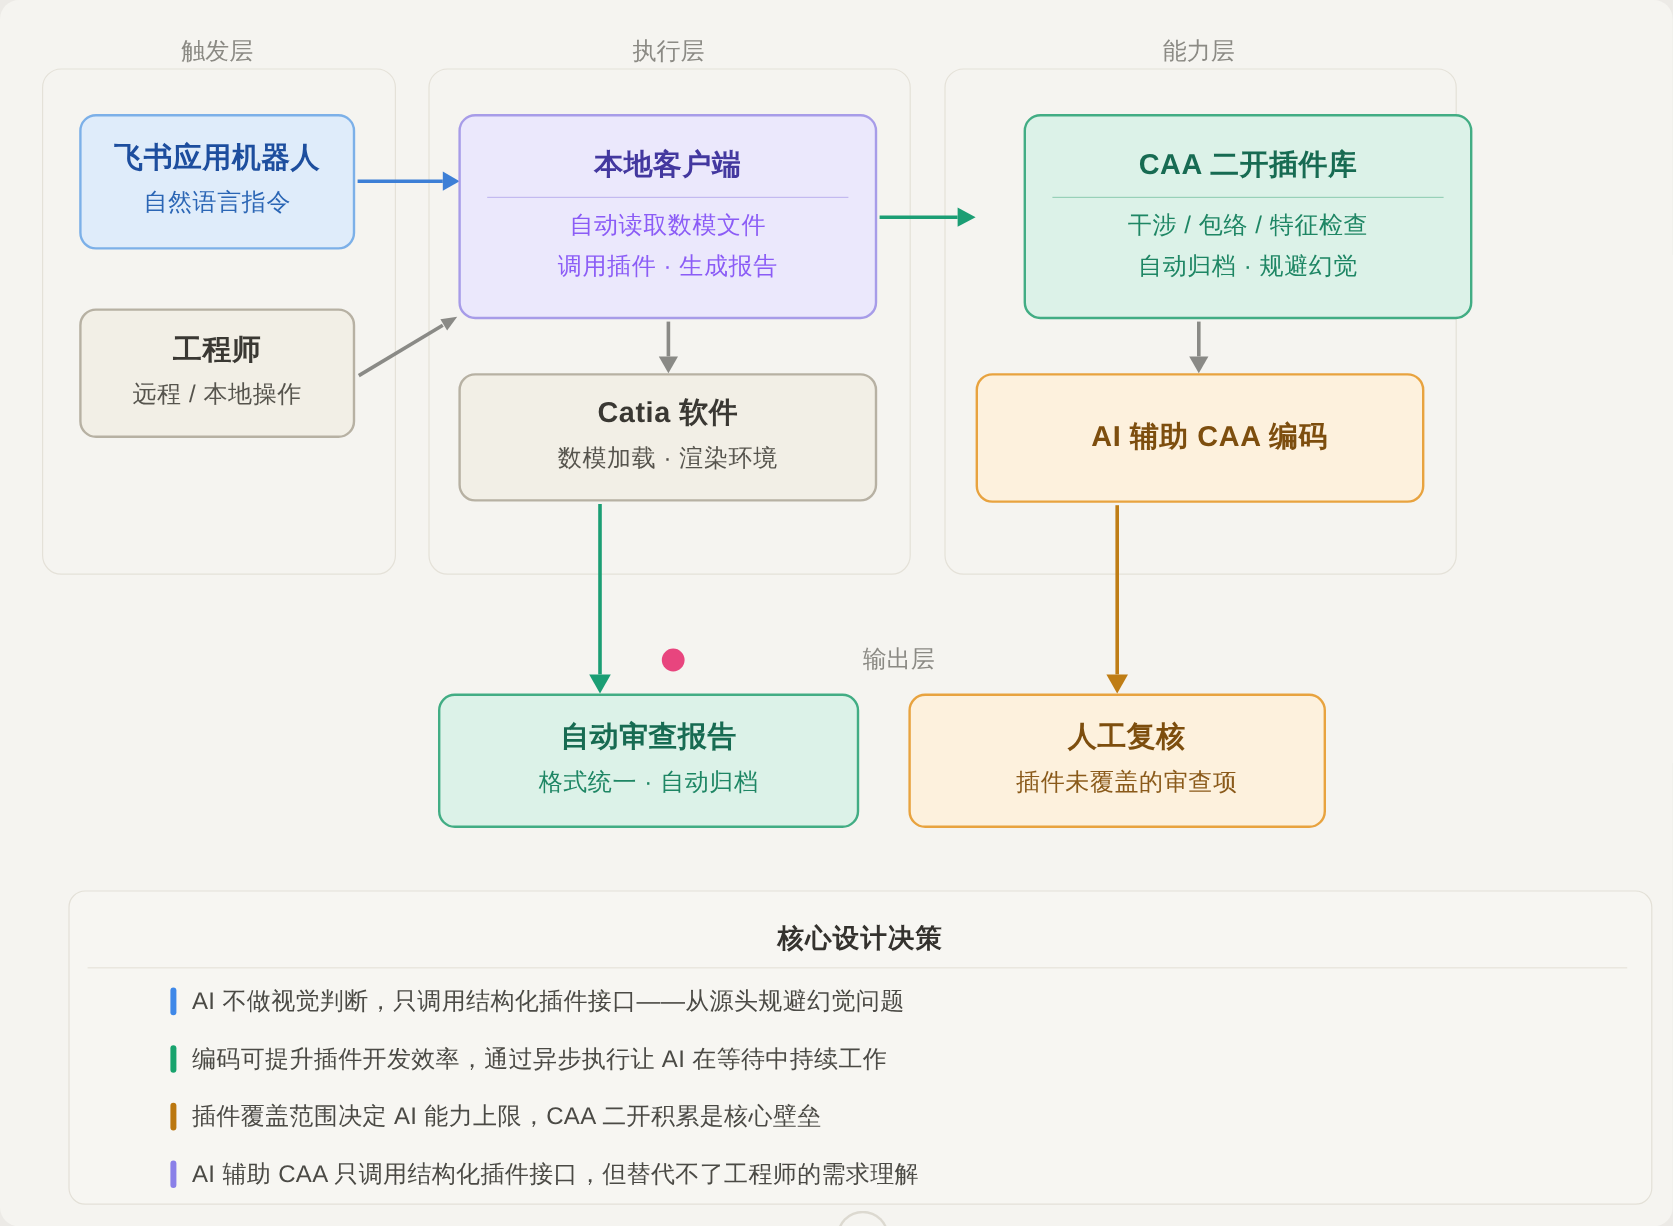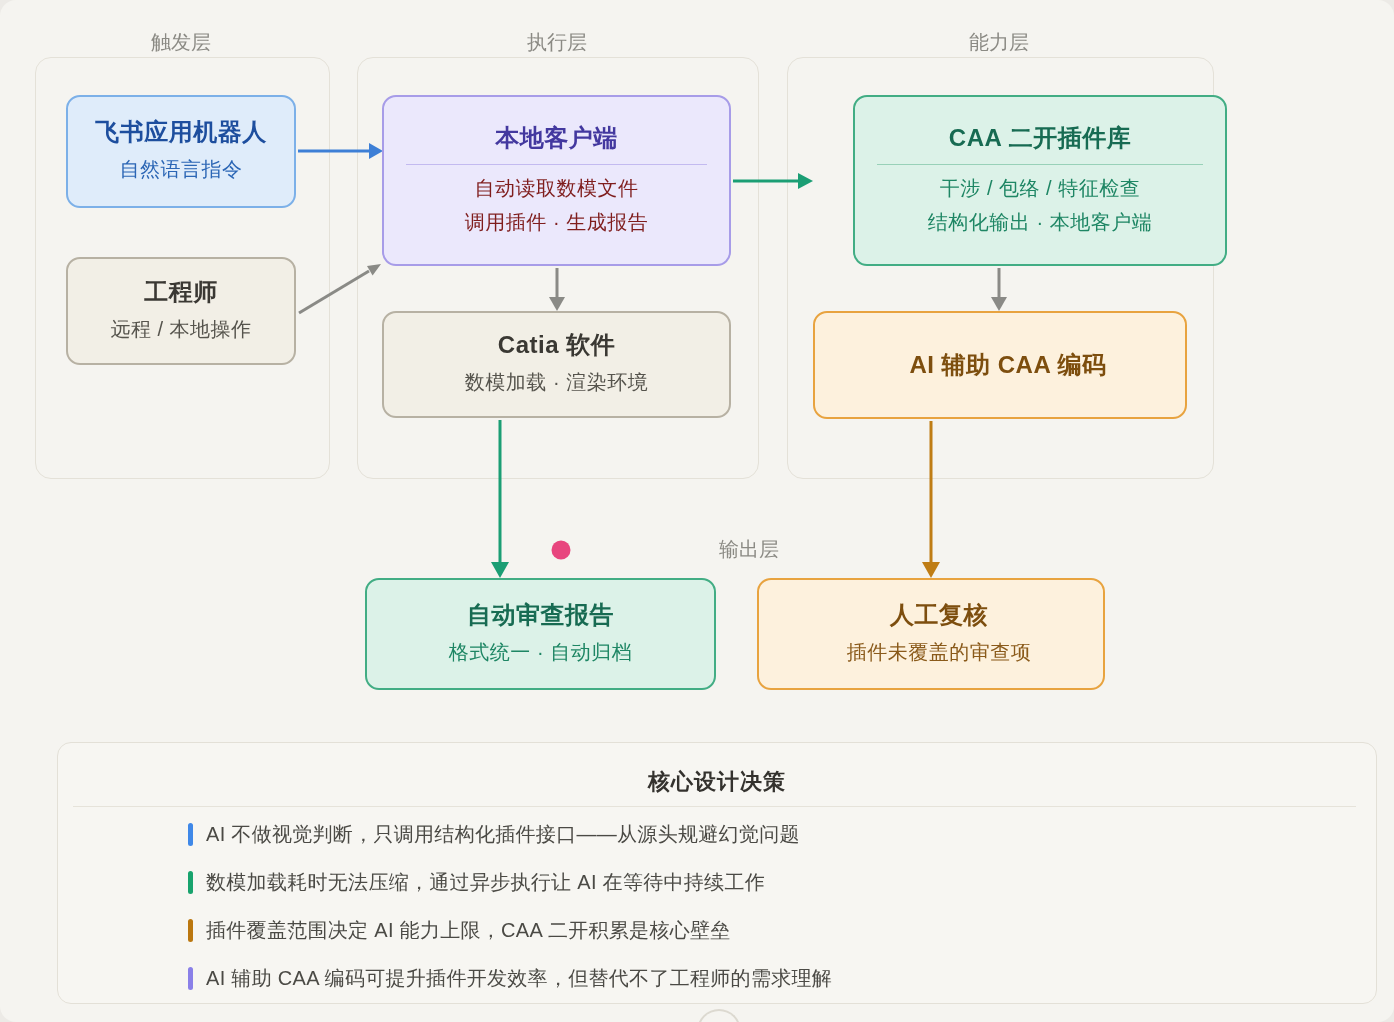--- a/index.html
+++ b/index.html
@@ -22,40 +22,40 @@
   .node-title{font-size:24px;font-weight:700;line-height:30px;letter-spacing:.5px;white-space:nowrap;}
   .node-line{font-size:20px;line-height:34px;letter-spacing:.5px;white-space:nowrap;}
   .node-divider{height:1px;align-self:stretch;margin:11px 22px 6px 22px;}
   .simple .node-line{margin-top:5px;}
   
   .blue{background:#dfecfa;border-color:#7cb0e8;}
   .blue .node-title{color:#1d4e9e}.blue .node-line{color:#2b66b5}
   .neutral{background:#f2efe6;border-color:#b7b1a3;text-align:right;}
   .neutral .node-title{color:#3a3833}.neutral .node-line{color:#56544d}
   .purple{background:#ebe8fc;border-color:#a79ce8;}
-  .purple .node-title{color:#43389f}.purple .node-line{color:#7f1d1d}
+  .purple .node-title{color:#43389f}.purple .node-line{color:#8b5cf6}
   .purple .node-divider{background:#c3baf0;}
   .green{background:#dcf2e8;border-color:#42ad84;margin-left:40px;}
   .green .node-title{color:#176b52}.green .node-line{color:#1e8664}
   .green .node-divider{background:#98d1b8;}
   .orange{background:#fdf1dd;border-color:#e8a33f;padding-left:16px;}
   .orange .node-title{color:#7d4e0e}.orange .node-line{color:#8a5a1a}
   
   .edges{position:absolute;left:0;top:0;pointer-events:none;}
   
   .panel{
     position:absolute;left:57px;top:742px;width:1320px;height:262px;box-sizing:border-box;
     border:1.5px solid #e3e0d7;border-radius:14px;background:#f7f6f2;
   }
   .panel-title{
     position:absolute;left:0;right:0;top:24px;text-align:center;
     font-size:22px;font-weight:700;color:#34322e;letter-spacing:1px;
   }
   .panel-divider{position:absolute;left:15px;right:20px;top:63px;height:1px;background:#e6e3da;}
-  .decision-row{position:absolute;left:84px;right:30px;height:26px;display:flex;align-items:center;margin-left:46px;}
+  .decision-row{position:absolute;left:84px;right:30px;height:26px;display:flex;align-items:center;}
   .decision-bar{width:5px;height:23px;border-radius:2.5px;flex:0 0 auto;margin-right:13px;}
   .bar-0{background:#3f88e8}.bar-1{background:#18a36d}.bar-2{background:#bb770f}.bar-3{background:#8a80e8}
   .decision-text{font-size:20px;color:#4b4a45;white-space:nowrap;letter-spacing:.3px;}
   .arc{
     position:absolute;left:697px;top:1009px;width:44px;height:26px;
     border:2px solid #dcd9d0;border-bottom:none;border-radius:22px 22px 0 0;box-sizing:border-box;
   }
   .out-label{position:absolute;transform:translateX(-50%);color:#8b8a84;font-size:20px;white-space:nowrap;margin-left:32px;}
 </style>
 </head>
@@ -121,21 +121,21 @@
   </div>
   <div class="node simple neutral" style="left:382px;top:311px;width:349px;height:107px">
     <div class="node-title">Catia 软件</div>
     <div class="node-line">数模加载 · 渲染环境</div>
   </div>
 
   <div class="node green" style="left:813px;top:95px;width:374px;height:171px">
     <div class="node-title">CAA 二开插件库</div>
     <div class="node-divider"></div>
     <div class="node-line">干涉 / 包络 / 特征检查</div>
-    <div class="node-line">结构化输出 · 本地客户端</div>
+    <div class="node-line">自动归档 · 规避幻觉</div>
   </div>
   <div class="node simple orange" style="left:813px;top:311px;width:374px;height:108px">
     <div class="node-title">AI 辅助 CAA 编码</div>
   </div>
 
   <div class="node simple green" style="left:325px;top:578px;width:351px;height:112px">
     <div class="node-title">自动审查报告</div>
     <div class="node-line">格式统一 · 自动归档</div>
   </div>
   <div class="node simple orange" style="left:757px;top:578px;width:348px;height:112px">
@@ -146,27 +146,27 @@
   <div class="panel">
     <div class="panel-title">核心设计决策</div>
     <div class="panel-divider"></div>
 
     <div class="decision-row" style="top:78px">
       <span class="decision-bar bar-0"></span>
       <span class="decision-text">AI 不做视觉判断，只调用结构化插件接口——从源头规避幻觉问题</span>
     </div>
     <div class="decision-row" style="top:126px">
       <span class="decision-bar bar-1"></span>
-      <span class="decision-text">数模加载耗时无法压缩，通过异步执行让 AI 在等待中持续工作</span>
+      <span class="decision-text">编码可提升插件开发效率，通过异步执行让 AI 在等待中持续工作</span>
     </div>
     <div class="decision-row" style="top:174px">
       <span class="decision-bar bar-2"></span>
       <span class="decision-text">插件覆盖范围决定 AI 能力上限，CAA 二开积累是核心壁垒</span>
     </div>
     <div class="decision-row" style="top:222px">
       <span class="decision-bar bar-3"></span>
-      <span class="decision-text">AI 辅助 CAA 编码可提升插件开发效率，但替代不了工程师的需求理解</span>
+      <span class="decision-text">AI 辅助 CAA 只调用结构化插件接口，但替代不了工程师的需求理解</span>
     </div>
   </div>
 
   <div class="arc"></div>
 
 </div>
 
 </body></html>

